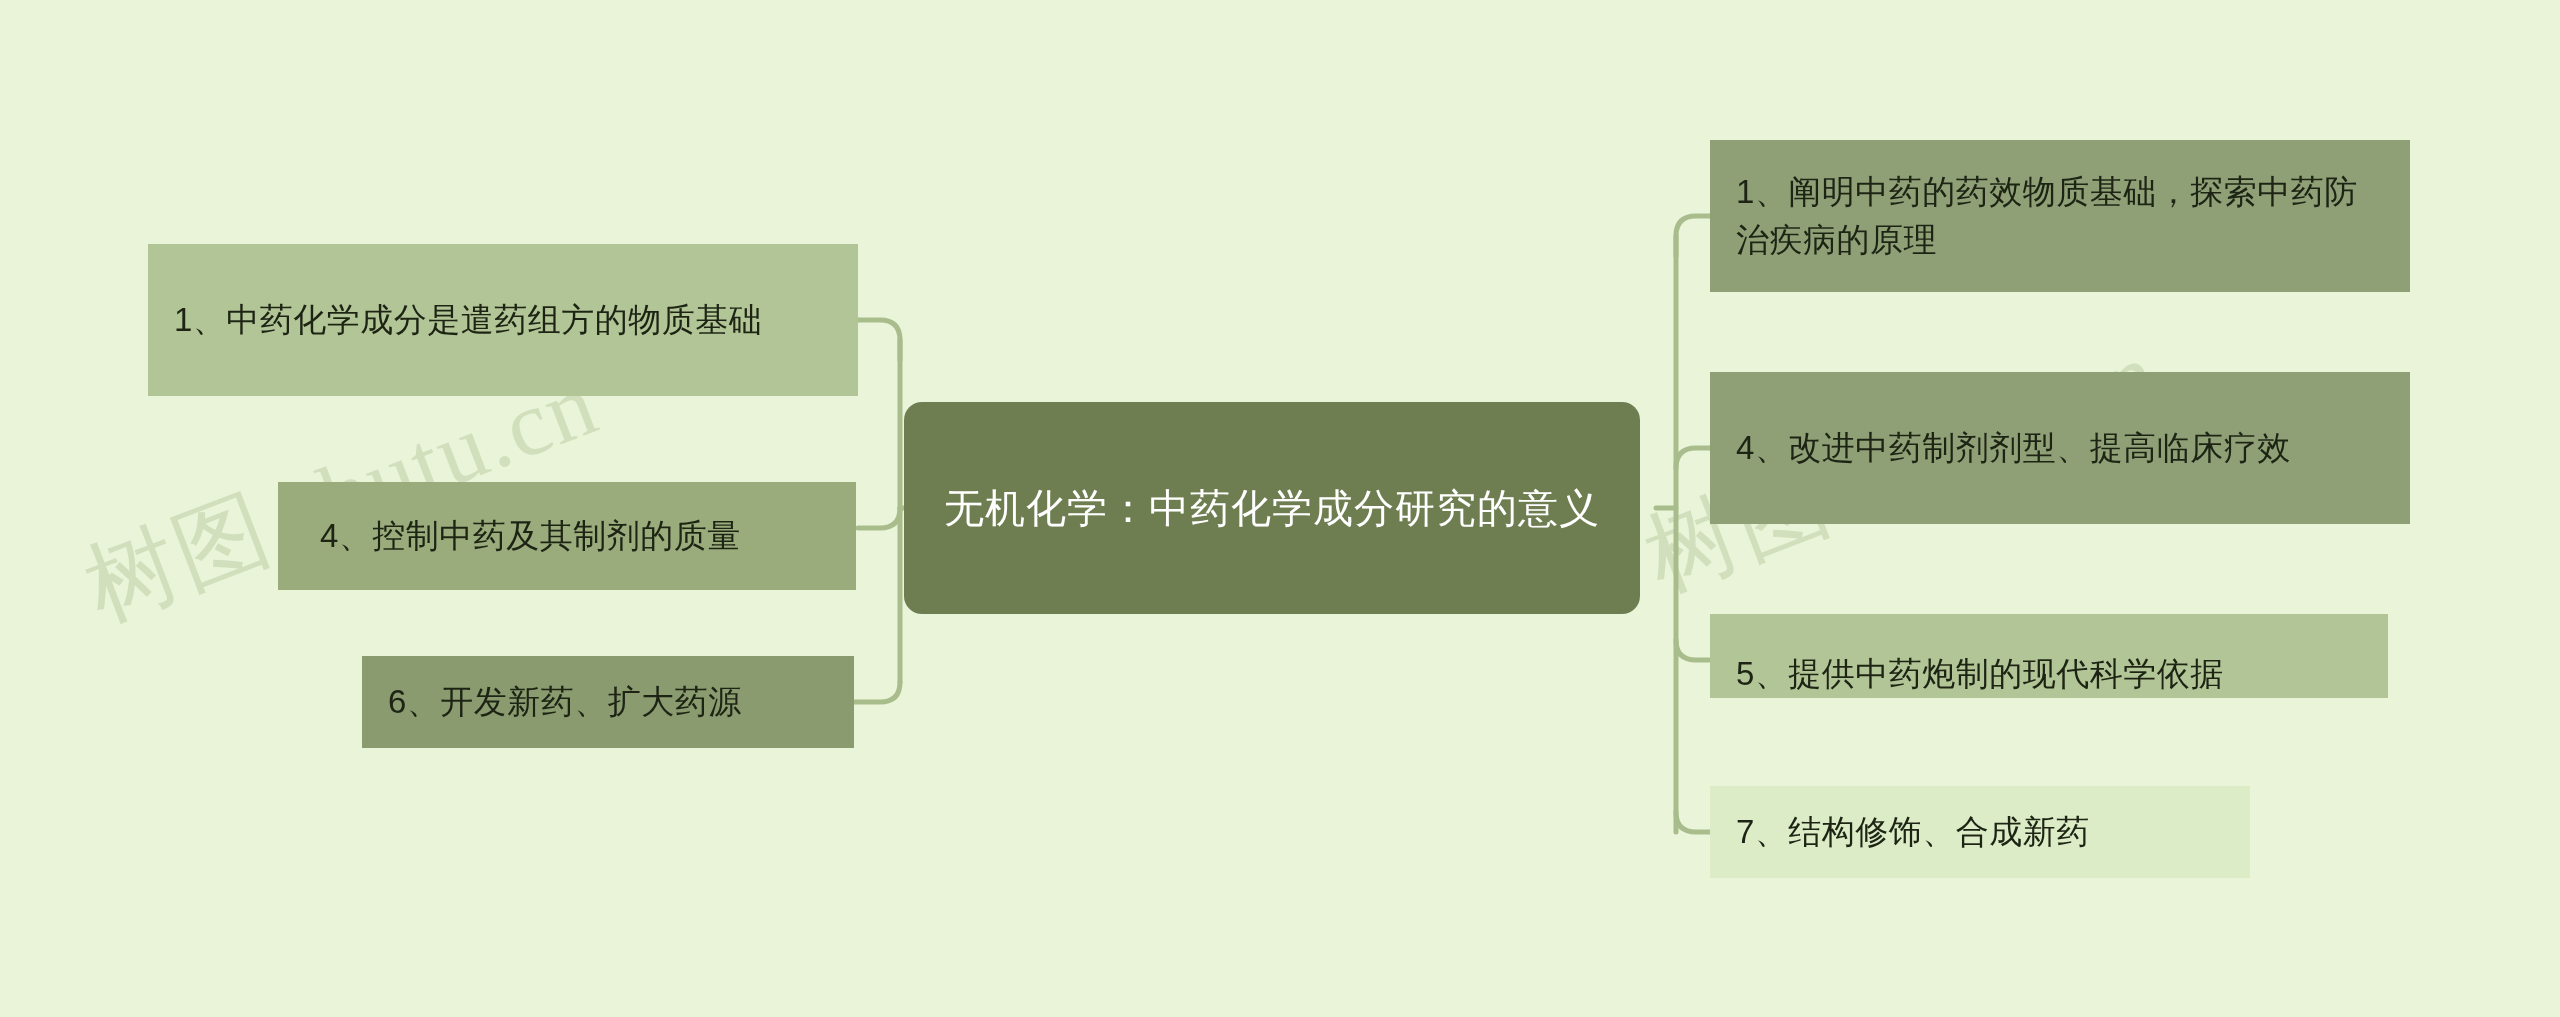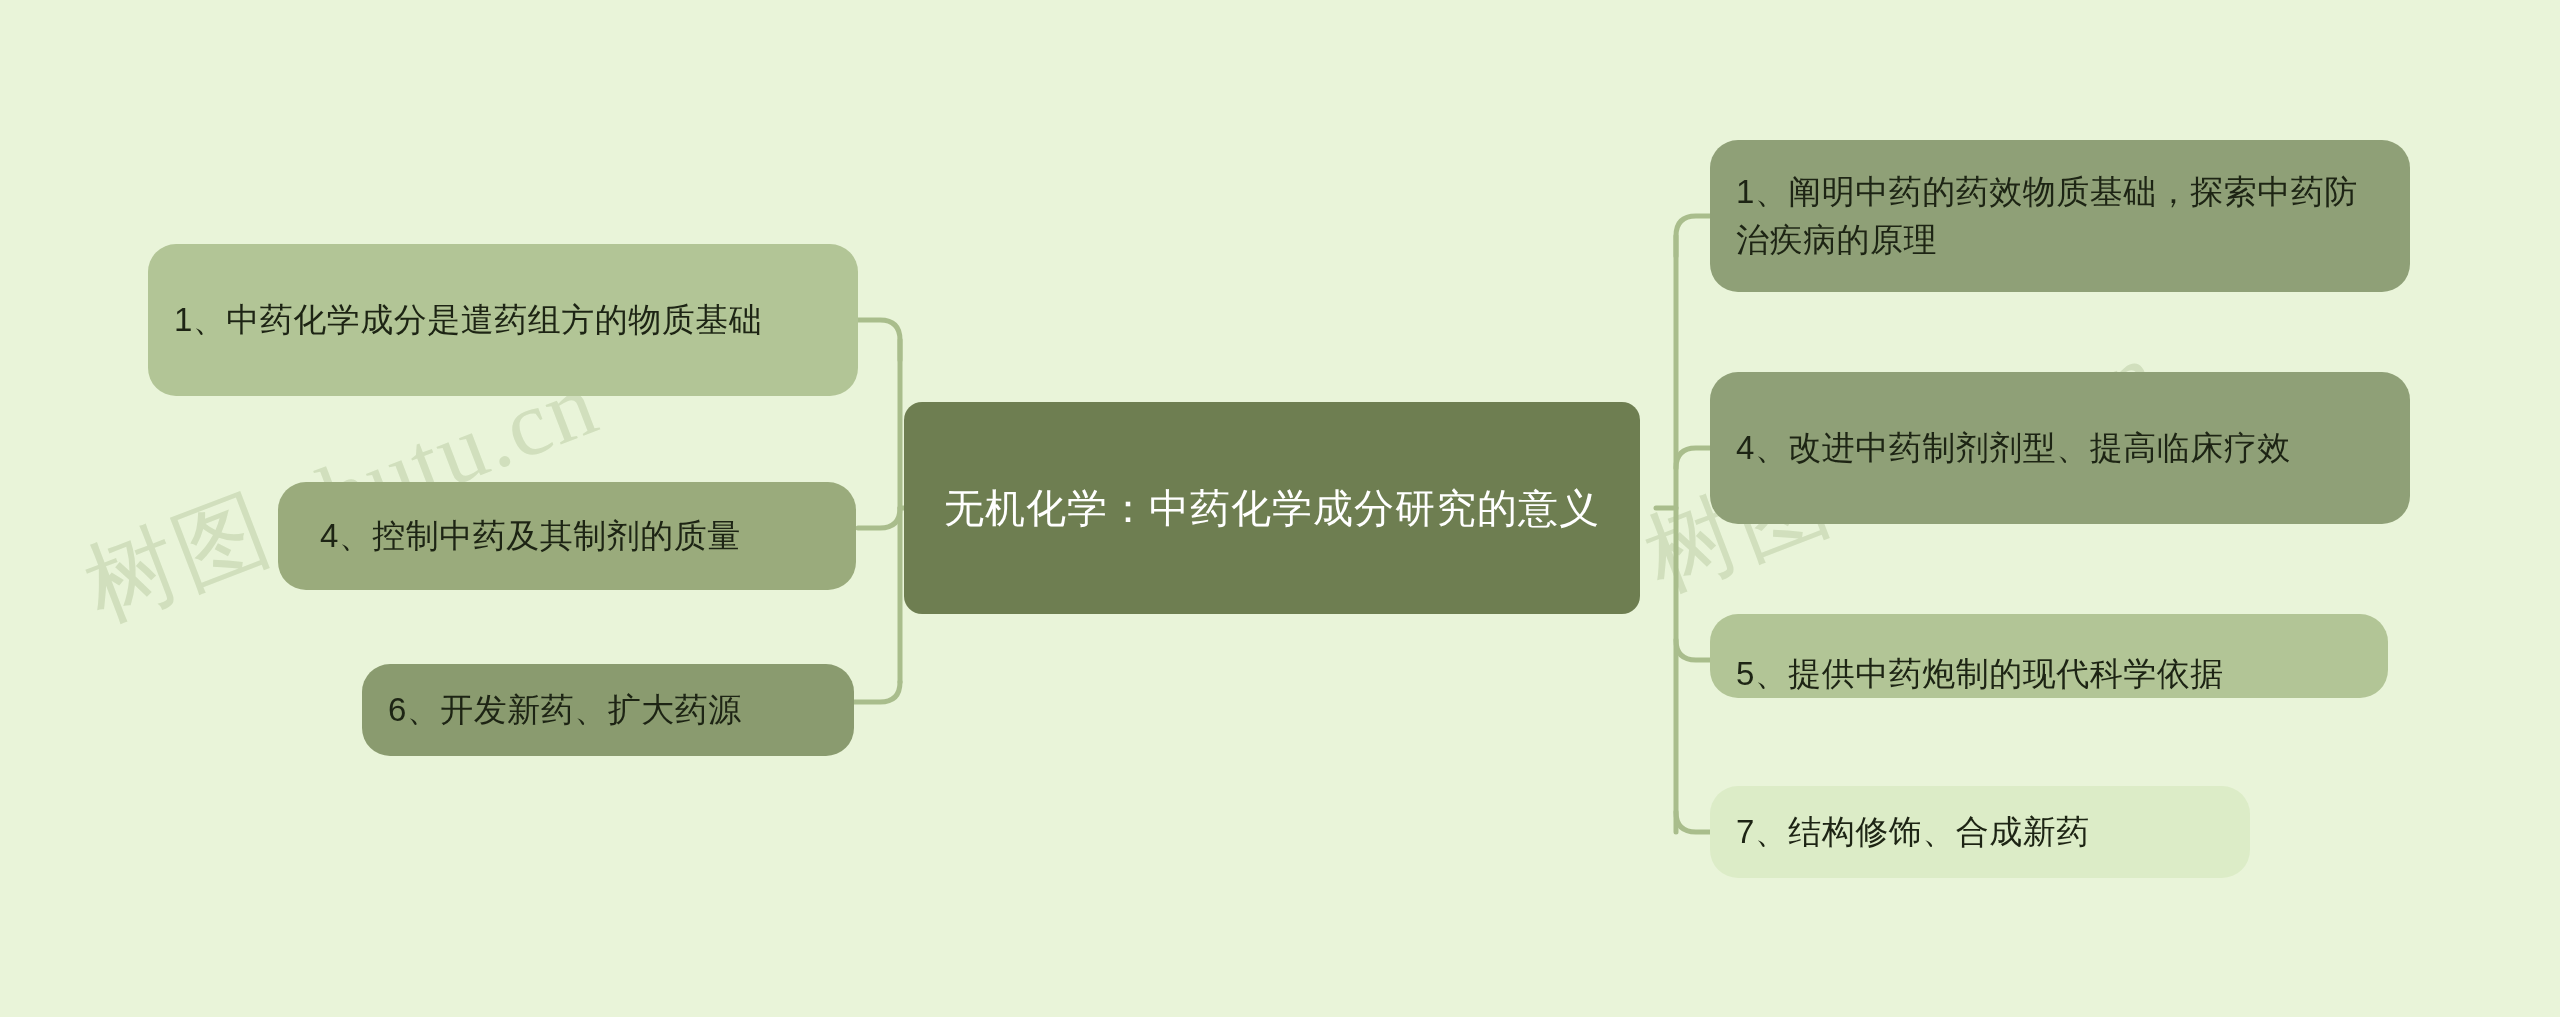--- a/index.html
+++ b/index.html
@@ -55,21 +55,21 @@
     top: 0;
     width: 2560px;
     height: 1017px;
     pointer-events: none;
   }
 
   
   .node {
     position: absolute;
     box-sizing: border-box;
-    border-radius: 28px;
+    border-radius: 0;
     display: flex;
     align-items: center;
     line-height: 1.46;
     color: #1d2414;
     font-size: 33px;
     letter-spacing: 0.5px;
     word-break: break-all;
   }
   .node-inner {
     display: block;
@@ -88,21 +88,21 @@
 
   
   #node-1 { left: 1710px; top: 140px;  width: 700px; height: 152px; padding: 0 26px; background: #8fa077; }
   #node-3 { left: 1710px; top: 372px;  width: 700px; height: 152px; padding: 0 26px; background: #8fa077; }
   #node-5 { left: 1710px; top: 614px;  width: 678px; height: 84px;  padding: 0 26px; background: #b2c596; align-items: flex-end; }
   #node-7 { left: 1710px; top: 786px;  width: 540px; height: 92px;  padding: 0 26px; background: #dcecc7; }
 
   
   #node-2 { left: 148px; top: 244px; width: 710px; height: 152px; padding: 0 26px; background: #b2c596; }
   #node-4 { left: 278px; top: 482px; width: 578px; height: 108px;  padding: 0 42px; background: #9aab7c; }
-  #node-6 { left: 362px; top: 656px; width: 492px; height: 92px;  padding: 0 26px; background: #8a9b6f; margin-top: 8px; }
+  #node-6 { left: 362px; top: 656px; width: 492px; height: 92px;  padding: 0 26px; background: #8a9b6f; }
 
   
   #node-root { left: 904px; top: 402px; width: 736px; height: 212px; padding: 0 30px; }
 </style>
 </head>
 <body>
 
 <div id="canvas">
 
   <div class="watermark wm-1">树图 shutu.cn</div>

